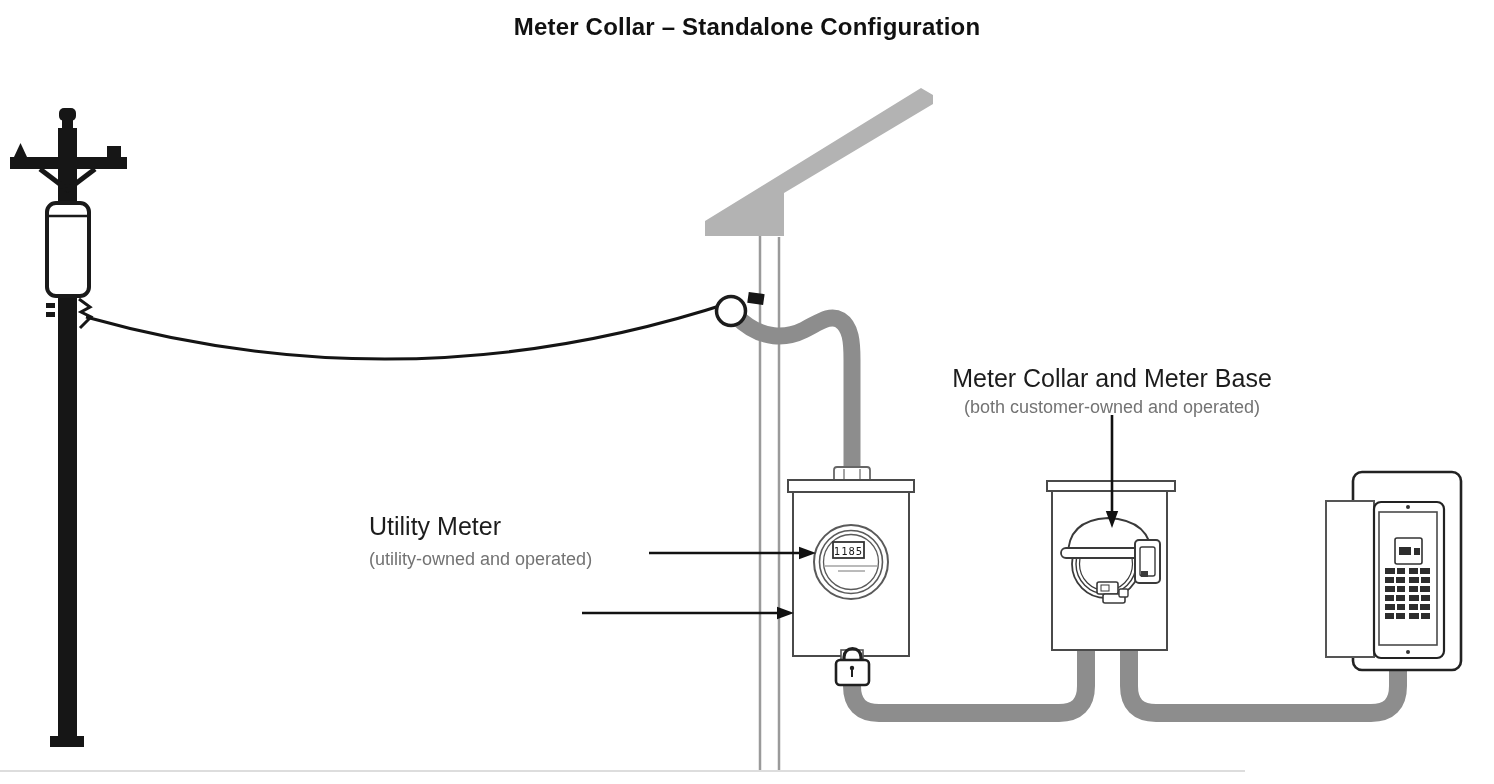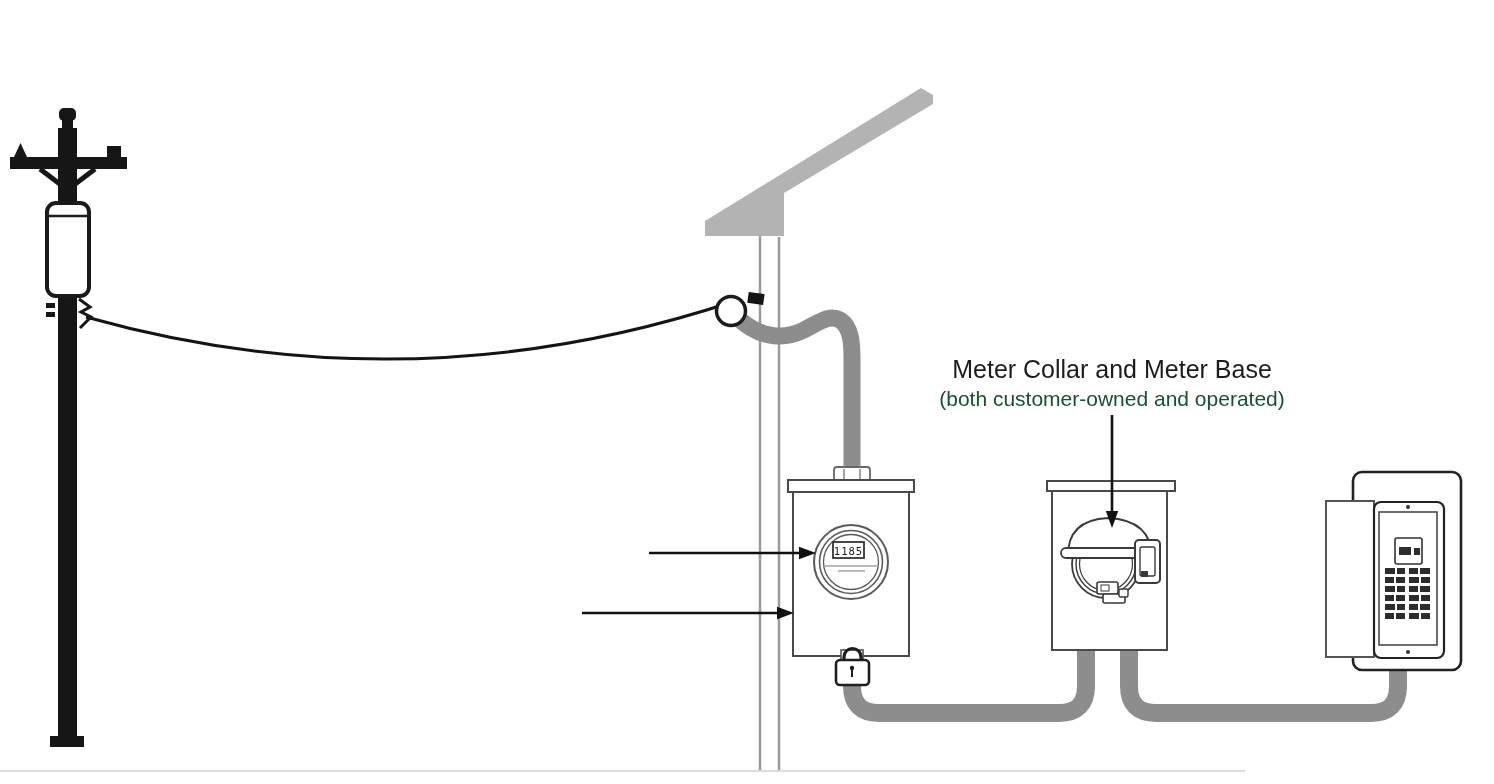--- a/index.html
+++ b/index.html
@@ -1,22 +1,22 @@
 <!DOCTYPE html>
 <html><head>
 <meta charset="utf-8">
 <style>
   html,body{margin:0;padding:0;background:#fff;}
   body{font-family:"Liberation Sans",sans-serif;}
   .stage{position:relative;width:1494px;height:784px;background:#fff;overflow:hidden;}
   .stage svg{position:absolute;left:0;top:0;}
   .title{position:absolute;left:0;top:13px;width:100%;text-align:center;
          font-size:24px;font-weight:bold;color:#111;letter-spacing:.2px;}
-  .lbl-big{font-size:25px;color:#1c1c1c;line-height:30px;}
-  .lbl-sub{font-size:21px;color:#14532d;line-height:23px;}
+  .lbl-big{font-size:25px;color:#1c1c1c;line-height:30px;margin-top:9px;}
+  .lbl-sub{font-size:18px;color:#737373;line-height:23px;}
   .lab{position:absolute;white-space:nowrap;}
   .lab.center{text-align:center;}
   .seg{font-family:"DejaVu Sans Mono",monospace;}
 </style>
 </head>
 <body>
 
 <div class="stage">
 
 <svg width="1494" height="784" viewBox="0 0 1494 784">
@@ -157,21 +157,26 @@
       <line x1="582" y1="613" x2="777" y2="613" stroke-width="2.6"></line>
       <polygon points="777,606.8 794,613 777,619.2" stroke="none"></polygon>
     </g>
     <g>
       <line x1="1112" y1="415" x2="1112" y2="511" stroke-width="2.6"></line>
       <polygon points="1105.8,511 1112,528 1118.2,511" stroke="none"></polygon>
     </g>
   </g>
 </svg>
 
+<div class="title">Meter Collar – Standalone Configuration</div>
 
+<div class="lab" style="left:369px;top:502px;">
+  <div class="lbl-big">Utility Meter</div>
+  <div class="lbl-sub" style="margin-top:7px;">(utility-owned and operated)</div>
+</div>
 
 
 <div class="lab center" style="left:930px;top:354px;width:364px;">
   <div class="lbl-big">Meter Collar and Meter Base</div>
   <div class="lbl-sub" style="margin-top:3px;">(both customer-owned and operated)</div>
 </div>
 
 </div>
 
 </body></html>

